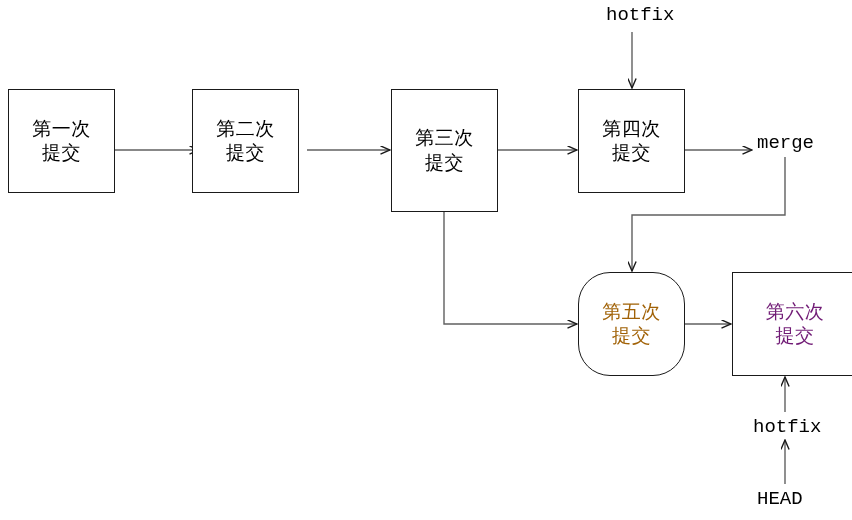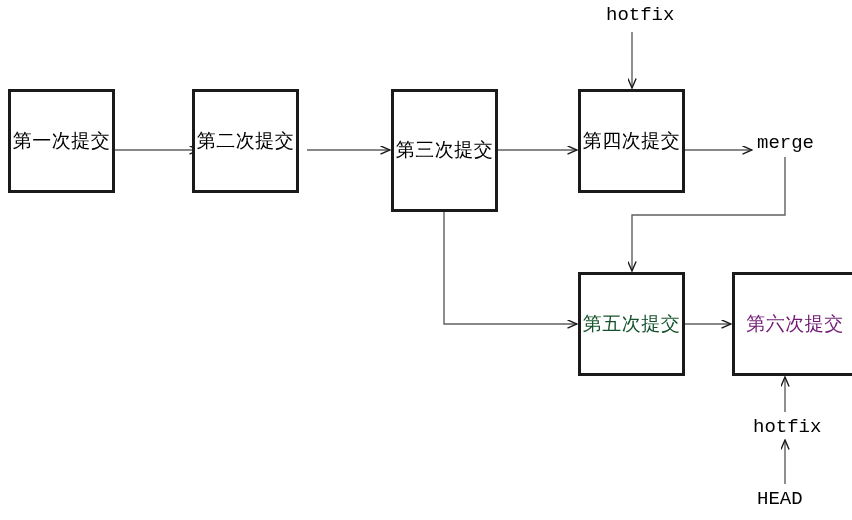--- a/index.html
+++ b/index.html
@@ -22,24 +22,24 @@
     position: absolute;
     left: 0;
     top: 0;
     width: 852px;
     height: 520px;
     pointer-events: none;
   }
   .commit-node {
     position: absolute;
     box-sizing: border-box;
-    border: 3px solid #ec4899;
+    border: 1px solid #ec4899;
     background: #ffffff;
     display: flex;
-    flex-direction: row;
+    flex-direction: column;
     align-items: center;
     justify-content: center;
     font-size: 19px;
     line-height: 1.28;
     color: #000000;
     letter-spacing: 0.5px;
     white-space: nowrap;
   }
   .commit-node .node-line {
     display: block;
@@ -88,21 +88,21 @@
     <span class="node-line">提交</span>
   </div>
   <div class="commit-node" style="left: 391px; top: 89px; width: 107px; height: 123px; border-color: rgb(26, 26, 26); color: rgb(0, 0, 0);">
     <span class="node-line">第三次</span>
     <span class="node-line">提交</span>
   </div>
   <div class="commit-node" style="left: 578px; top: 89px; width: 107px; height: 104px; border-color: rgb(26, 26, 26); color: rgb(0, 0, 0);">
     <span class="node-line">第四次</span>
     <span class="node-line">提交</span>
   </div>
-  <div class="commit-node" style="left: 578px; top: 272px; width: 107px; height: 104px; border-color: rgb(26, 26, 26); color: #14532d;">
+  <div class="commit-node" style="left: 578px; top: 272px; width: 107px; height: 104px; border-color: rgb(26, 26, 26); color: #a16207; border-radius: 32px;">
     <span class="node-line">第五次</span>
     <span class="node-line">提交</span>
   </div>
   <div class="commit-node" style="left: 732px; top: 272px; width: 126px; height: 104px; border-color: rgb(26, 26, 26); color: #701a75;">
     <span class="node-line">第六次</span>
     <span class="node-line">提交</span>
   </div>
 
   <div class="ref-label" style="left: 606px; top: 6px; color: rgb(0, 0, 0);">hotfix</div>
   <div class="ref-label" style="left: 757px; top: 134px; color: rgb(0, 0, 0);">merge</div>

